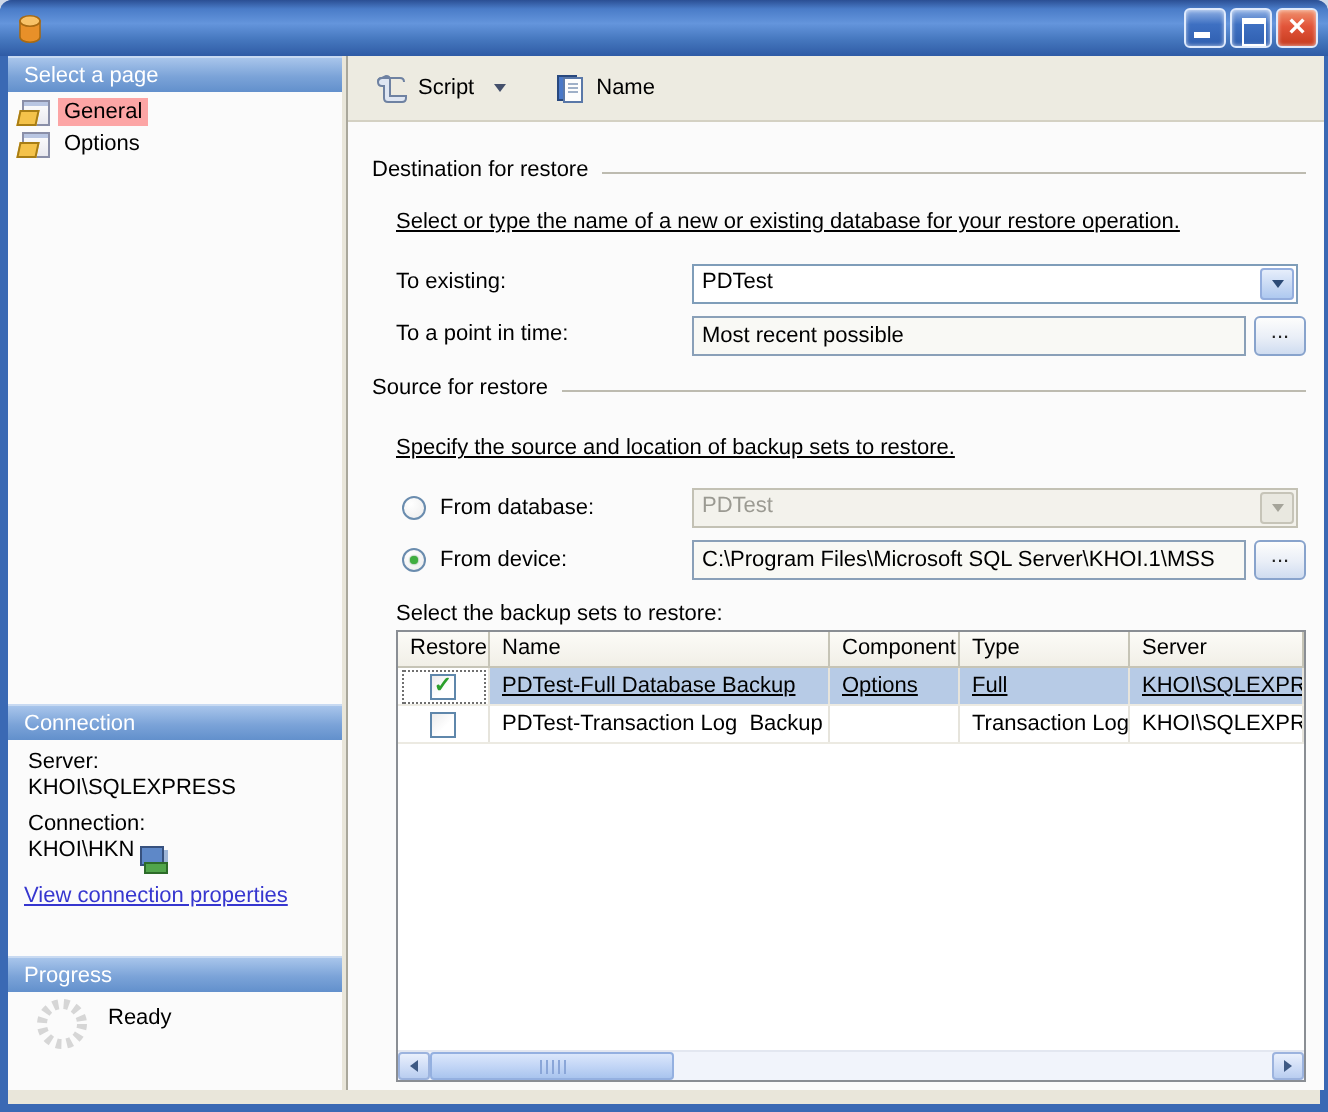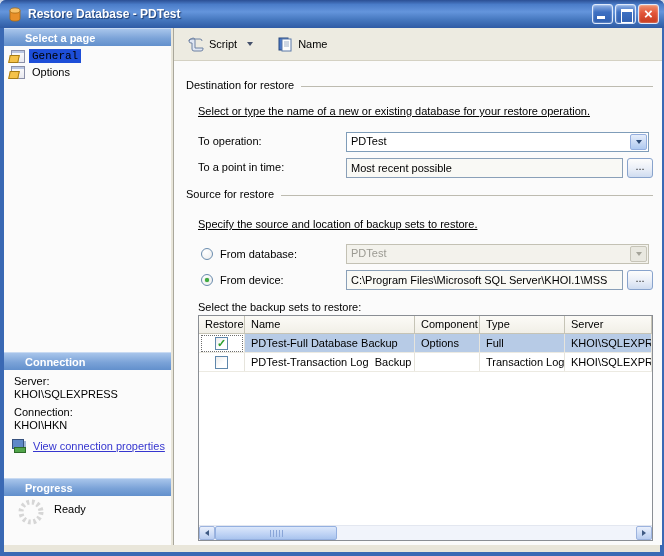--- a/index.html
+++ b/index.html
@@ -23,27 +23,27 @@
   .winbtn.max::after { content:""; position:absolute; left:5px; top:4px; width:10px; height:10px;
                        border:1px solid #fff; border-top-width:3px; }
   .winbtn.close { background:linear-gradient(180deg,#f0926e 0%,#e2553a 45%,#c63b1e 100%);
                   color:#fff; font-weight:bold; font-size:15px; text-align:center; line-height:18px; }
 
   
   .bodyarea { position:absolute; top:28px; left:4px; right:4px; bottom:4px; background:#e9e6da; }
 
   
   .sidebar { position:absolute; left:0; top:0; width:167px; height:517px; background:#fbfbfb; }
-  .side-header { position:absolute; left:0; width:167px; height:18px; line-height:18px; padding-left:21px;
-    color:#fff; font-weight:bold;
+  .side-header { position:absolute; left:0; width:167px; height:18px; line-height:18px; padding-left:8px;
+    color:#fff; font-weight:normal;
     background:linear-gradient(180deg,#a8c5eb 0%,#7ba3d8 55%,#6290cc 100%);
     border-top:1px solid #c8daf2; }
   .side-item { position:absolute; left:3px; height:16px; display:flex; align-items:center; gap:5px; padding-left:2px; }
   .side-item .lbl { padding:0 3px; line-height:14px; }
-  .side-item .lbl.sel { background:#1d4ed8;font-family:Liberation Mono, monospace; }
+  .side-item .lbl.sel { background:#fca5a5; }
   .page-icon { width:15px; height:13px; position:relative; flex:0 0 auto; }
   .page-icon::before { content:""; position:absolute; left:2px; top:0; width:12px; height:11px;
     background:linear-gradient(180deg,#fdfdfd 0%,#e9e9ef 100%); border:1px solid #8a8fa8;
     box-shadow:inset 0 2px 0 #b9c6e2; }
   .page-icon::after { content:""; position:absolute; left:0; bottom:0; width:8px; height:6px;
     background:#f4c24a; border:1px solid #a87d14; transform:skewX(-12deg); }
   .side-text { position:absolute; left:10px; line-height:13px; }
   .conn-link { position:absolute; left:8px; display:flex; align-items:center; gap:5px; }
   .conn-link a { color:#3636cf; text-decoration:underline; cursor:pointer; }
   .net-icon { width:16px; height:14px; position:relative; flex:0 0 auto; }
@@ -93,21 +93,21 @@
           border:1px solid #8a8e94; overflow:hidden; }
   .thead { display:flex; height:18px; background:linear-gradient(180deg,#fcfbf7 0%,#f1efe7 100%);
            border-bottom:1px solid #c6c4b6; }
   .th { border-right:1px solid #c6c4b6; padding:2px 0 0 6px; white-space:pre; overflow:hidden; }
   .c0 { width:46px; flex:0 0 auto; } .c1 { width:170px; flex:0 0 auto; }
   .c2 { width:65px; flex:0 0 auto; }  .c3 { width:85px; flex:0 0 auto; }
   .c4 { flex:1; }
   .trow { display:flex; height:19px; border-bottom:1px solid #eceae2; }
   .td { border-right:1px solid #e6e4dc; padding:3px 0 0 6px; white-space:pre; overflow:hidden; }
   .td.check-cell { padding:0; display:flex; align-items:center; justify-content:center; }
-  .trow.selected .td.hl { background:#b7cbe6; }
+  .trow.selected .td.hl { background:#b7cbe6;text-decoration:underline; }
   .focus-box { width:42px; height:17px; border:1px dotted #6f6f6f; display:flex; align-items:center; justify-content:center; }
   .checkbox { width:13px; height:13px; background:linear-gradient(135deg,#ececec 0%,#ffffff 60%);
     border:1px solid #5f87ab; text-align:center; line-height:11px; font-weight:bold; color:#2ca02c; font-size:11px; }
 
   
   .radio { position:absolute; width:12px; height:12px; border-radius:50%;
     border:1px solid #6a8cae; background:radial-gradient(circle at 35% 30%,#ffffff 0%,#ececec 100%); }
   .radio.on::after { content:""; position:absolute; left:3px; top:3px; width:4px; height:4px;
     border-radius:50%; background:#3fae3f; box-shadow:0 0 1px #2a7d2a; }
   .radio-label { position:absolute; }
@@ -132,21 +132,20 @@
 </head>
 <body>
 
 <div class="window">
 
   <div class="titlebar">
     <svg class="title-icon" viewBox="0 0 16 17">
       <path d="M3 4.5 v8 a5 2.6 0 0 0 10 0 v-8 z" fill="#e89029" stroke="#a86a12" stroke-width="0.8"></path>
       <ellipse cx="8" cy="4.5" rx="5" ry="2.6" fill="#f8c268" stroke="#a86a12" stroke-width="0.8"></ellipse>
     </svg>
-    <span class="title-text">Restore Database - PDTest</span>
     <span class="win-buttons">
       <span class="winbtn min"></span>
       <span class="winbtn max"></span>
       <span class="winbtn close">×</span>
     </span>
   </div>
 
   <div class="bodyarea">
 
     <div class="sidebar">
@@ -164,21 +163,21 @@
       </div>
 
       <div class="side-header" style="top:324px;">
         <span>Connection</span>
       </div>
       <div class="side-text" style="top:347px;">Server:</div>
       <div class="side-text" style="top:360px;">KHOI\SQLEXPRESS</div>
       <div class="side-text" style="top:378px;">Connection:</div>
       <div class="side-text" style="top:391px;">KHOI\HKN</div>
 
-      <div class="conn-link" style="top:411px;">
+      <div class="conn-link" style="top:395px;flex-direction:column;">
         <span class="net-icon"></span>
         <a>View connection properties</a>
       </div>
 
       <div class="side-header" style="top:450px;">
         <span>Progress</span>
       </div>
       <svg class="spinner" style="left:12px; top:469px;" width="30" height="30" viewBox="0 0 30 30">
         <circle cx="15" cy="15" r="10" fill="none" stroke="#d6d6d6" stroke-width="5" stroke-dasharray="2.6 2.7"></circle>
       </svg>
@@ -208,21 +207,21 @@
           <span>Name</span>
         </div>
       </div>
 
       <div class="group-caption" style="top:51px;">
         <span>Destination for restore</span>
         <span class="rule"></span>
       </div>
       <div class="desc" style="top:77px;">Select or type the name of a new or existing database for your restore operation.</div>
 
-      <div class="fld-label" style="top:107px;">To operation:</div>
+      <div class="fld-label" style="top:107px;">To existing:</div>
       <div class="combo" style="top:104px;">
         <span class="val">PDTest</span>
         <span class="drop-btn">
             <span class="tri-down"></span>
           </span>
       </div>
 
       <div class="fld-label" style="top:133px;">To a point in time:</div>
       <div class="textbox" style="top:130px;">Most recent possible</div>
       <div class="browse-btn" style="top:130px;">...</div>

